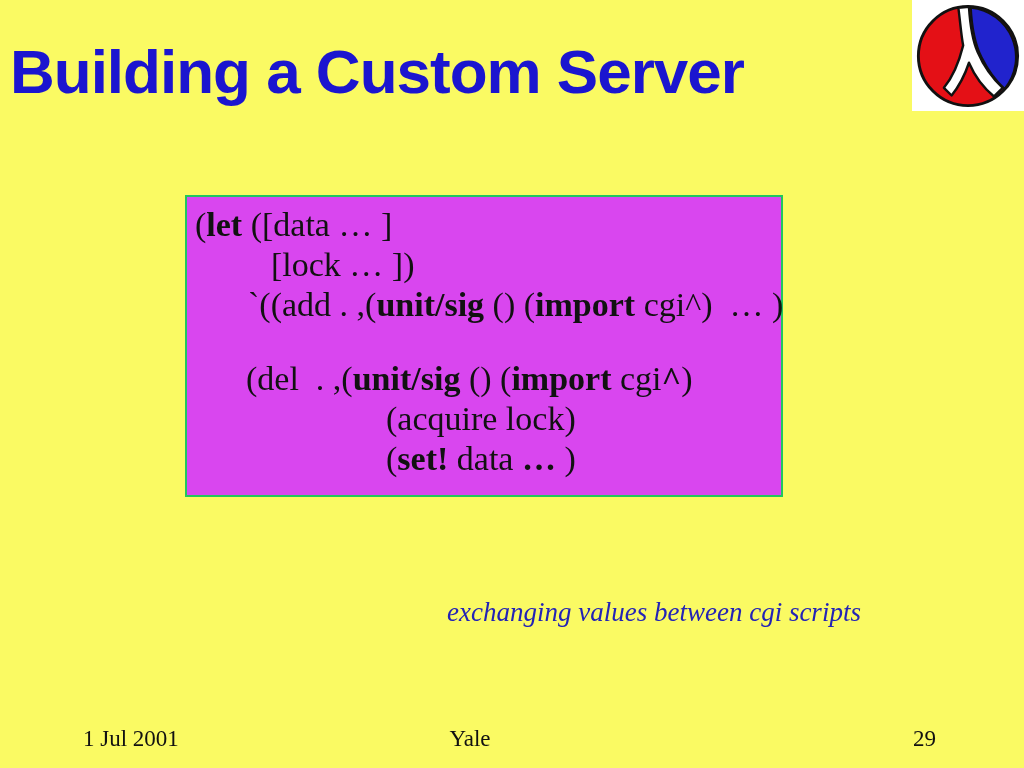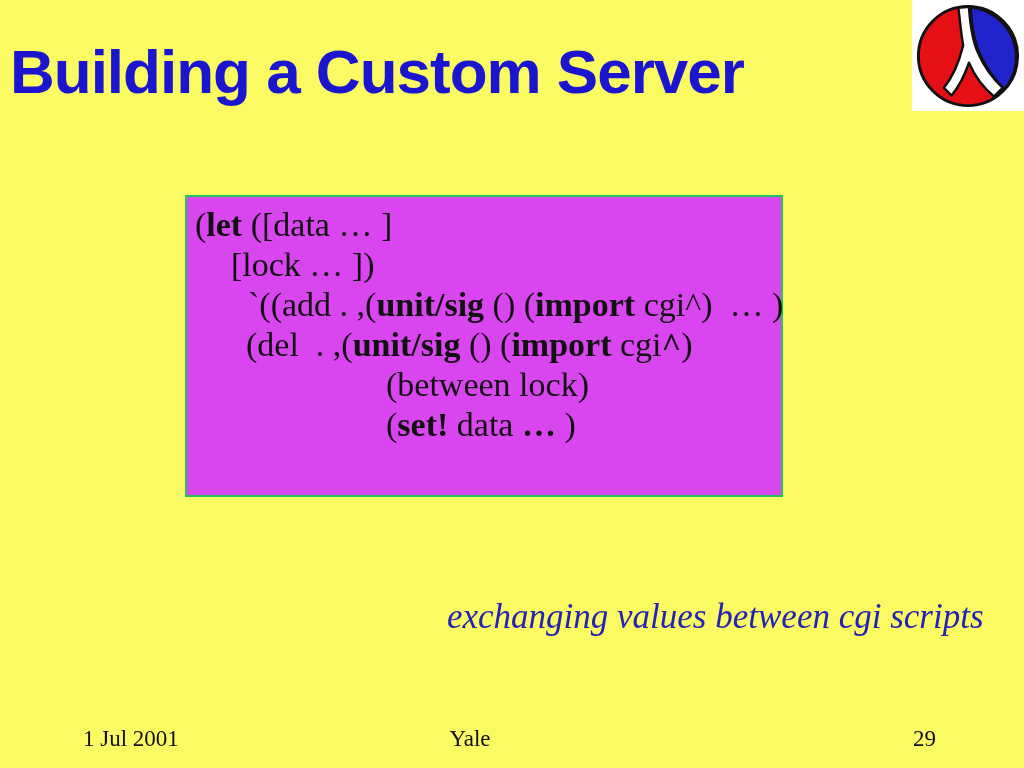--- a/index.html
+++ b/index.html
@@ -40,30 +40,30 @@
     width: 594px; height: 290px;
     background: #d946ef;
     border: 2px solid #22c55e;
     padding-top: 8px;
     font-size: 34px;
     line-height: 40px;
   }
   .code-line { white-space: pre; }
   .code-line .b { font-weight: 700; }
   .ind-l1 { padding-left: 8px; }
-  .ind-l2 { padding-left: 44px; }
+  .ind-l2 { padding-left: 84px; }
   .ind-l3 { padding-left: 61px; }
-  .ind-l4 { padding-left: 59px; }
+  .ind-l4 { padding-left: 59px; margin-top: 34px; }
   .ind-deep { padding-left: 199px; }
 
   .caption {
     position: absolute;
     left: 447px; top: 597px;
     font-style: italic;
-    font-size: 35px;
+    font-size: 27px;
     color: #2323b6;
     white-space: pre;
   }
 
   .footer-date, .footer-center, .footer-page {
     position: absolute;
     top: 726px;
     font-size: 23px;
     color: #111;
     white-space: pre;
@@ -92,21 +92,21 @@
              C 59,37 57,20 56,4
              Z" fill="#ffffff" stroke="#111111" stroke-width="2.5" stroke-linejoin="round"></path>
   </svg>
 </div>
 
 <div class="code-box">
   <div class="code-line ind-l1"><span>(</span><span class="b">let</span><span> ([data … ]</span></div>
   <div class="code-line ind-l2"><span>[lock … ])</span></div>
   <div class="code-line ind-l3"><span>`((add . ,(</span><span class="b">unit/sig</span><span> () (</span><span class="b">import</span><span> cgi^)  … )</span></div>
   <div class="code-line ind-l4"><span>(del  . ,(</span><span class="b">unit/sig</span><span> () (</span><span class="b">import</span><span> cgi</span><span class="b">^</span><span>)</span></div>
-  <div class="code-line ind-deep"><span>(between lock)</span></div>
+  <div class="code-line ind-deep"><span>(acquire lock)</span></div>
   <div class="code-line ind-deep"><span>(</span><span class="b">set!</span><span> data </span><span class="b">…</span><span> )</span></div>
 </div>
 
 <div class="caption">exchanging values between cgi scripts</div>
 
 <div class="footer-date">1 Jul 2001</div>
 <div class="footer-center">Yale</div>
 <div class="footer-page">29</div>
 
 </body></html>

